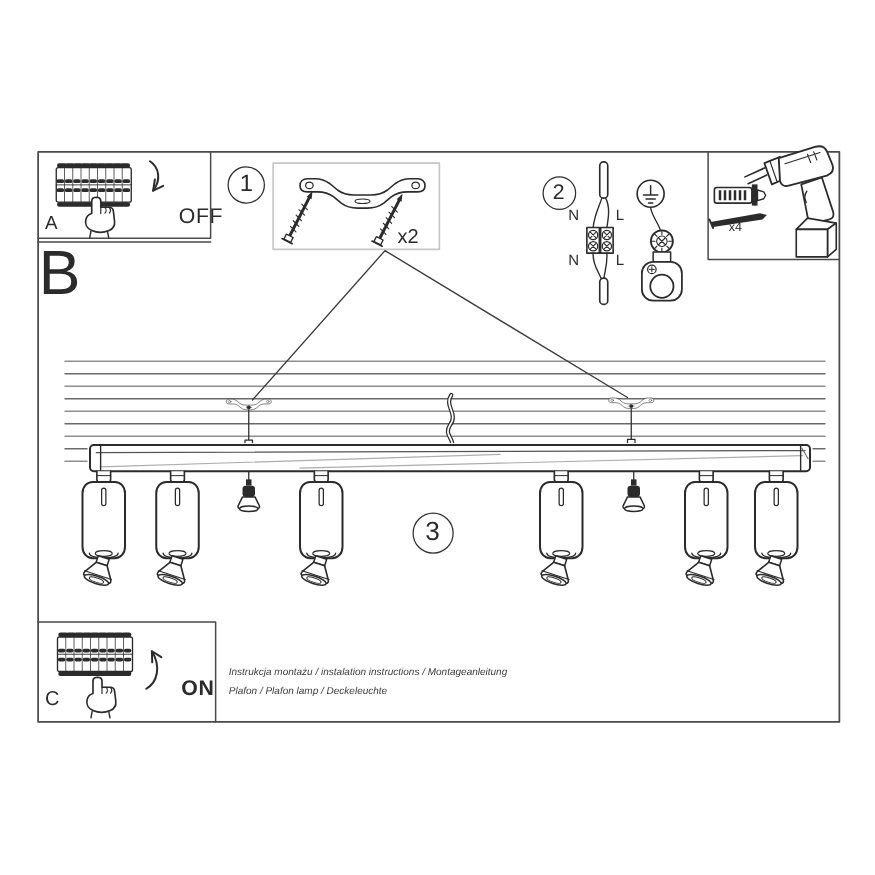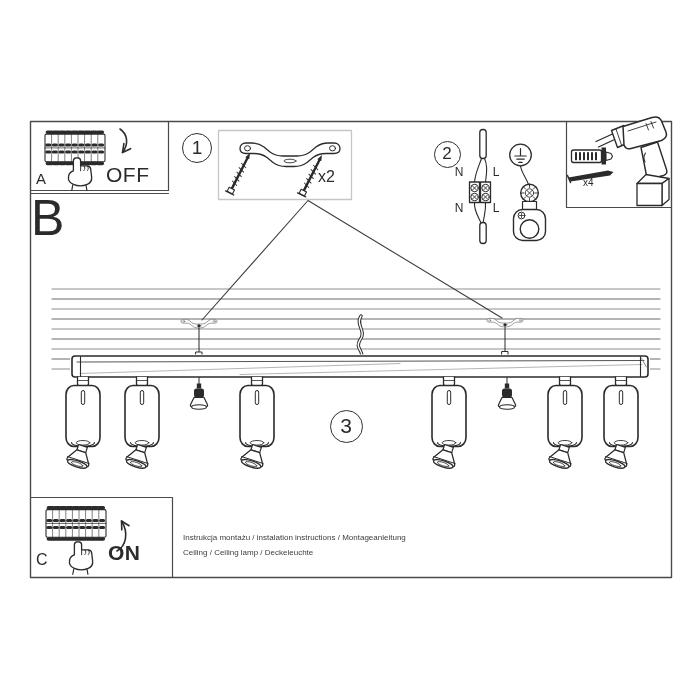--- a/index.html
+++ b/index.html
@@ -3,25 +3,25 @@
 <meta charset="utf-8">
 <style>
   html,body{margin:0;padding:0;background:#fff;}
   .page{position:relative;width:700px;height:700px;background:#ffffff;overflow:hidden;
         font-family:"Liberation Sans", sans-serif;color:#2b2b2b;}
   .page svg{position:absolute;left:0;top:0;}
   .t{position:absolute;white-space:nowrap;line-height:1;}
   .circle{position:absolute;border:1.6px solid #2f2f2f;border-radius:50%;
           display:flex;align-items:center;justify-content:center;background:#fff;}
   .seclabel{font-size:15px;}
-  .switchword{font-size:21px;letter-spacing:0.5px;}
+  .switchword{font-size:17px;letter-spacing:0.5px;margin-left:37px;}
   .biglabel{font-size:50px;left:31px;top:193px;}
-  .qty{font-size:16px;}
+  .qty{font-size:16px;margin-top:13px;}
   .wirelabel{font-size:12px;width:14px;text-align:center;}
-  .footer{font-size:8px;color:#3c3c3c;line-height:1;}
+  .footer{font-size:8px;color:#3c3c3c;line-height:1;font-style:italic;}
 </style>
 </head>
 <body>
 
 <div class="page">
 
 <svg width="700" height="700" viewBox="0 0 700 700">
 <defs>
   <g id="bracketShape">
     <path d="M6,1 C2,1 0,3.5 0,6.5 C0,9.5 2,11.5 6,11.5 L14,11.5 C19,11.5 23,12.5 27,15.5 L33,20.5 C37,23.5 41,24.5 46,24.5 L54,24.5 C59,24.5 63,23.5 67,20.5 L73,15.5 C77,12.5 81,11.5 86,11.5 L94,11.5 C98,11.5 100,9.5 100,6.5 C100,3.5 98,1 94,1 L88,1 C84,1 80,2 76,5 L70,10 C66,13 62,14 57,14 L43,14 C38,14 34,13 30,10 L24,5 C20,2 16,1 12,1 Z" fill="#fff" stroke-width="1.3"></path>
@@ -259,15 +259,15 @@
 <div class="t wirelabel" style="left:489px;top:201.5px;">L</div>
 
 <div class="t" style="left:583px;top:178px;font-size:10px;">x4</div>
 
 <div class="circle" style="left:329.5px;top:409.5px;width:31px;height:31px;font-size:21px;">3</div>
 
 <div class="t seclabel" style="left:36px;top:552px;font-size:16px;">C</div>
 <div class="t switchword" style="left:108px;top:542px;font-weight:bold;">ON</div>
 
 <div class="t footer" style="left:183px;top:534px;">Instrukcja montażu / instalation instructions / Montageanleitung</div>
-<div class="t footer" style="left:183px;top:549px;">Ceiling / Ceiling lamp / Deckeleuchte</div>
+<div class="t footer" style="left:183px;top:549px;">Plafon / Plafon lamp / Deckeleuchte</div>
 
 </div>
 
 </body></html>

